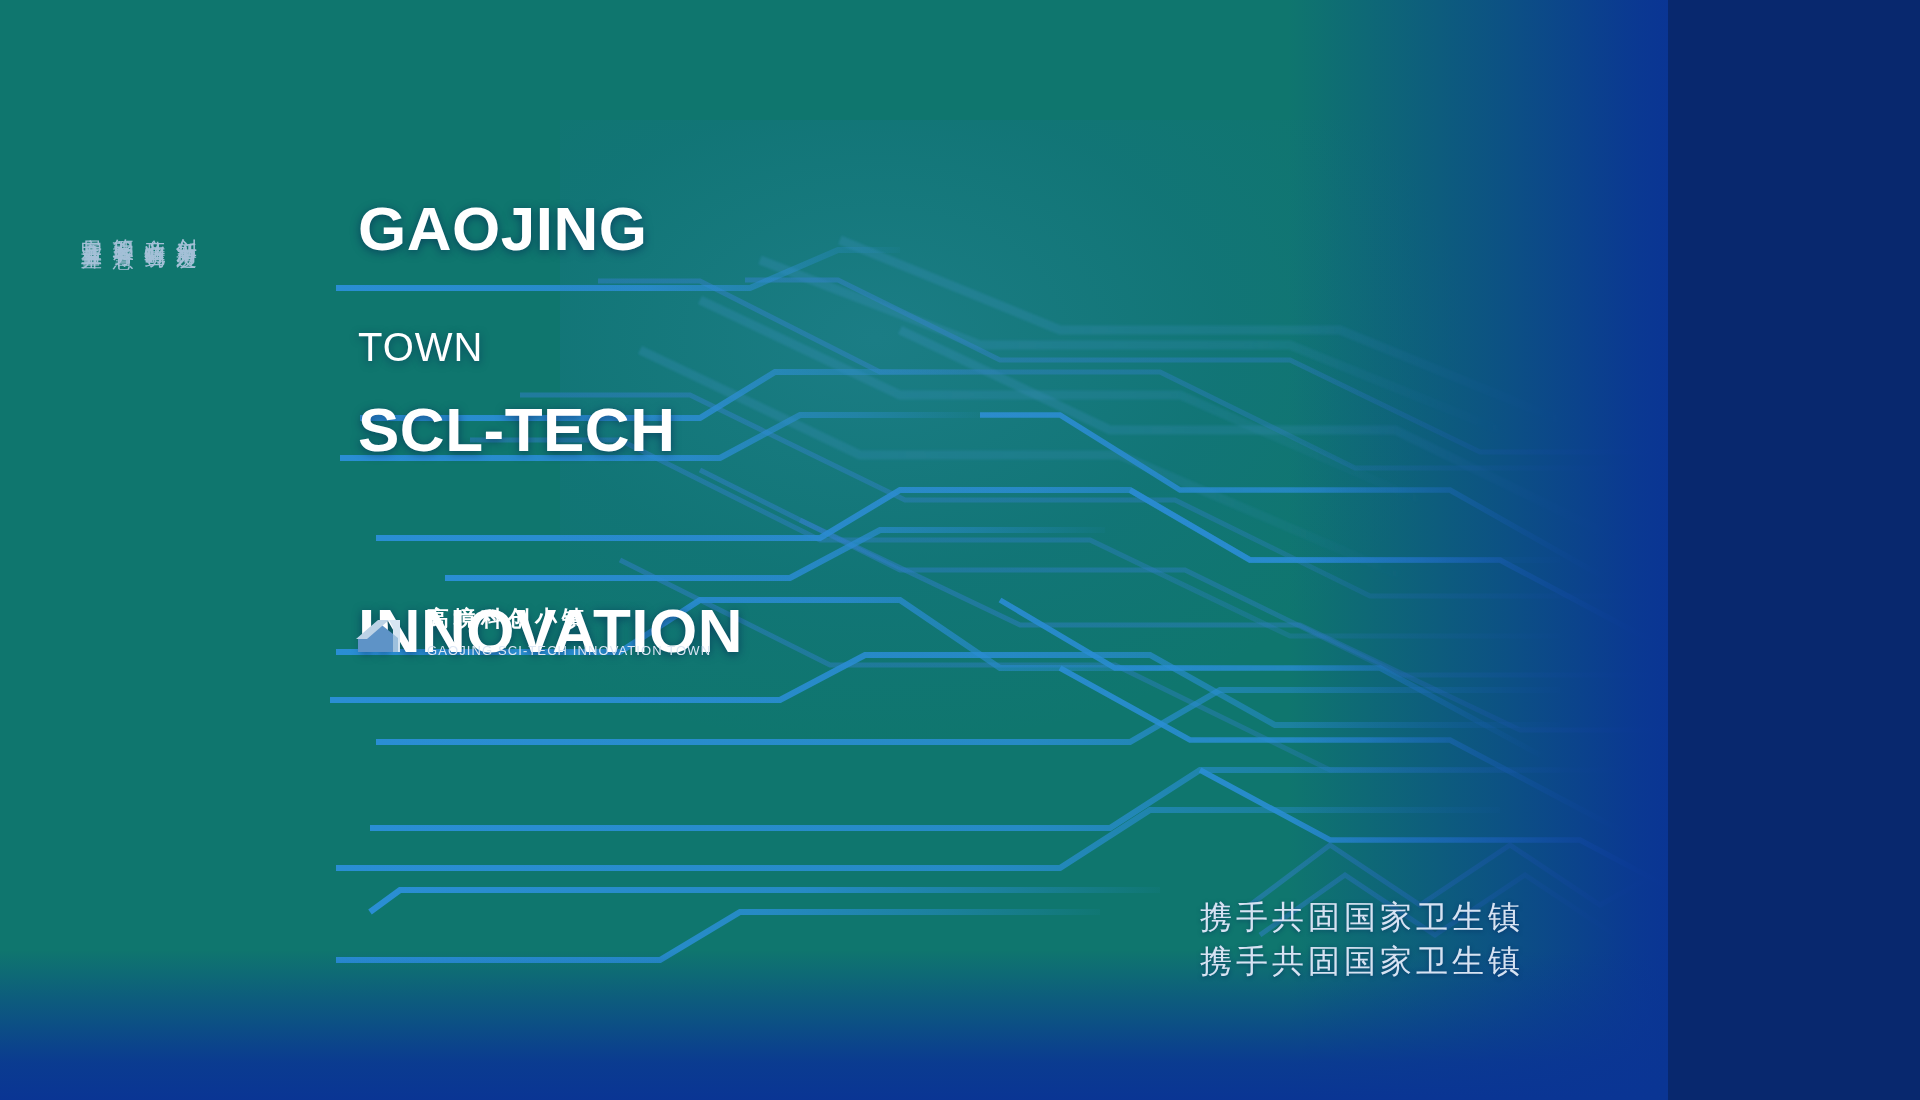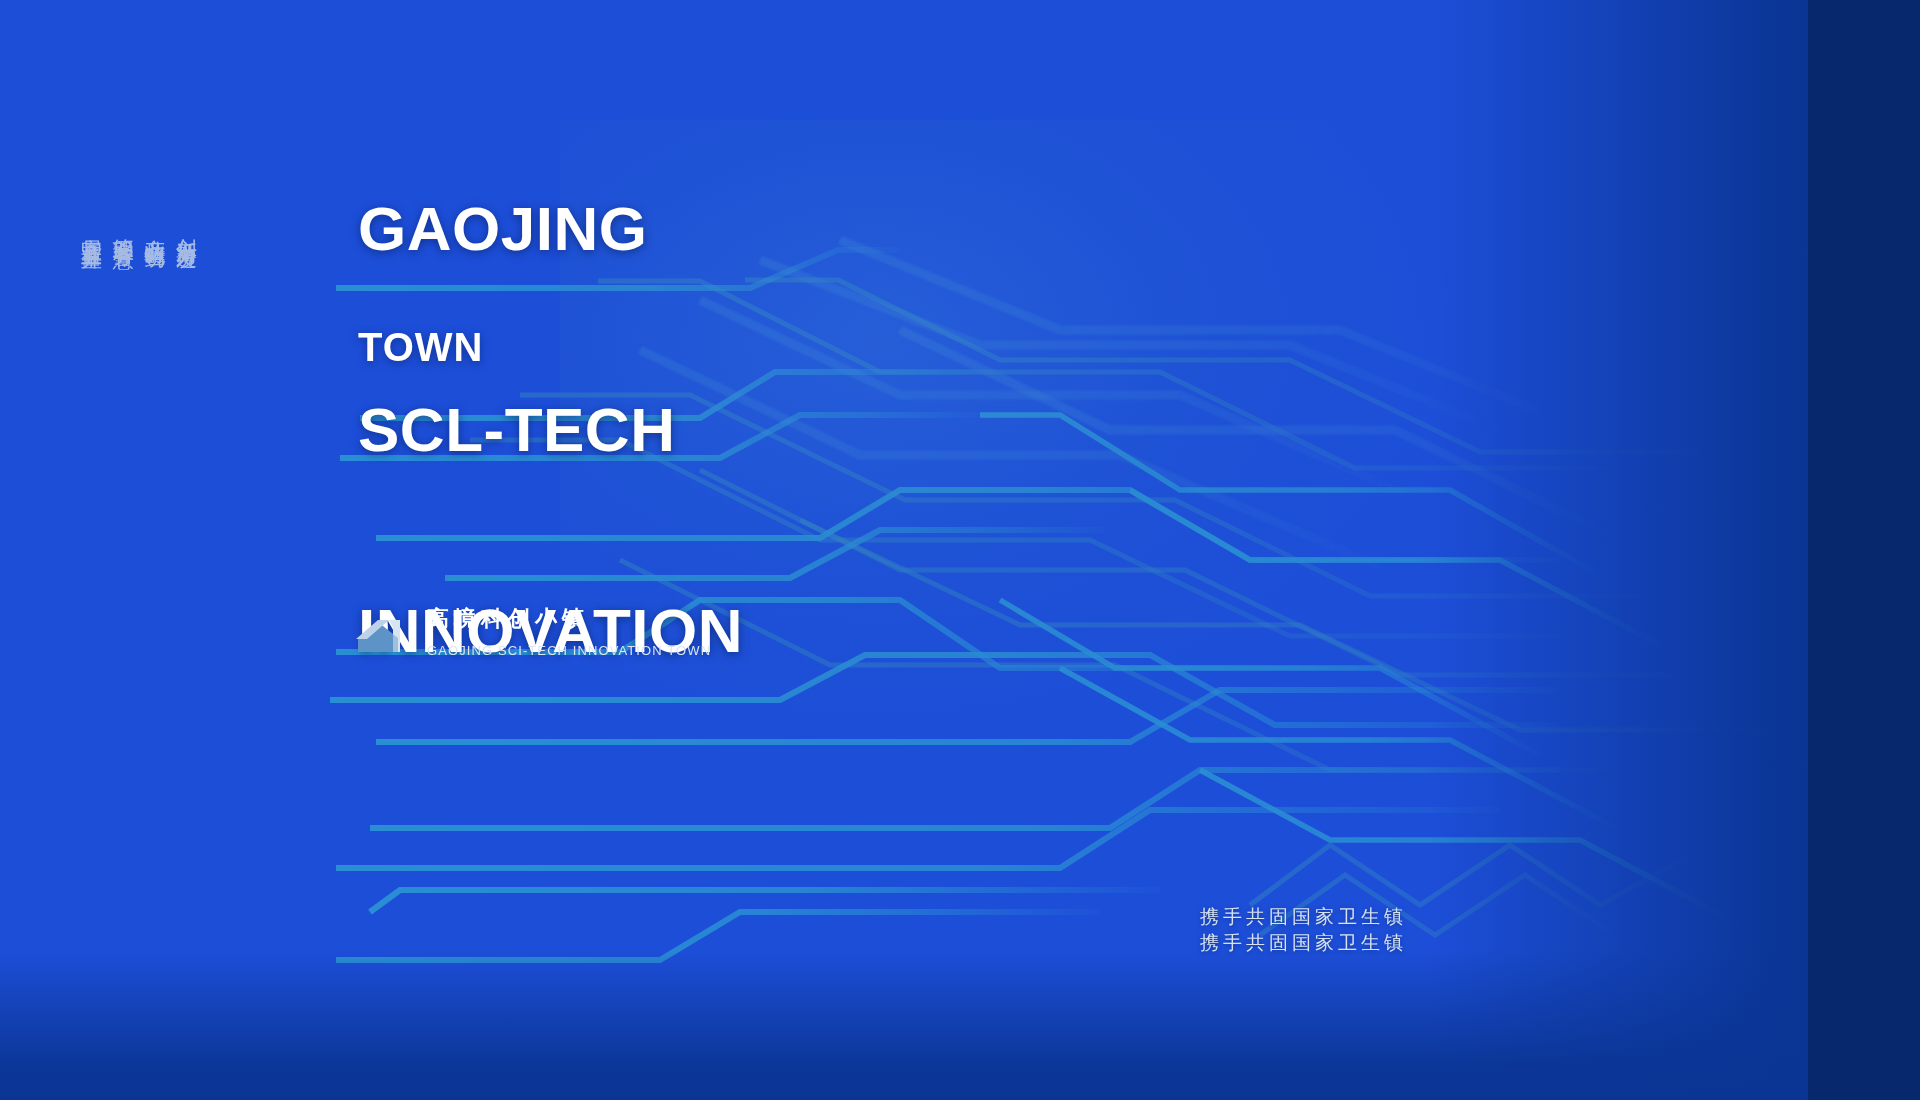--- a/index.html
+++ b/index.html
@@ -3,24 +3,24 @@
 <meta charset="utf-8">
 <title>Gaojing Sci-Tech Innovation Town Banner</title>
 <style>
   html, body {
     margin: 0;
     padding: 0;
     background: #08286e;
   }
   #stage {
     position: relative;
-    width: 1808px;
+    width: 1668px;
     height: 1100px;
     overflow: hidden;
-    background: #1d4ed8;
+    background: #0f766e;
     font-family: "Liberation Sans", "DejaVu Sans", sans-serif;
     -webkit-font-smoothing: antialiased;
   }
 
   
   #circuit {
     position: absolute;
     inset: 0;
     width: 1920px;
     height: 1100px;
@@ -83,21 +83,21 @@
     white-space: pre;
   }
   #headline .hl-line { display: block; }
 
   #townword {
     position: absolute;
     left: 358px;
     top: 325px;
     color: #ffffff;
     font-size: 40px;
-    font-weight: 700;
+    font-weight: 400;
     letter-spacing: 1px;
     text-shadow: 0 2px 8px rgba(4,26,78,0.5);
   }
 
   
   #vertical-slogan {
     position: absolute;
     left: 78px;
     top: 222px;
     display: flex;
@@ -145,27 +145,26 @@
     line-height: 1;
     white-space: nowrap;
   }
 
   
   #br-slogan {
     position: absolute;
     left: 1200px;
     top: 895px;
     color: #d6e2f2;
-    font-size: 19px;
+    font-size: 32px;
     line-height: 1.38;
     letter-spacing: 4px;
     font-family: "DejaVu Sans", "Liberation Sans", sans-serif;
     font-weight: 400;
     text-shadow: 0 1px 4px rgba(5,30,85,0.5);
-    margin-top: 8px;
   }
   #br-slogan span { display: block; }
 </style>
 </head>
 <body>
 
 <div id="stage">
 
   <svg id="circuit" viewBox="0 0 1920 1100" preserveAspectRatio="none" aria-hidden="true">
     <defs>

